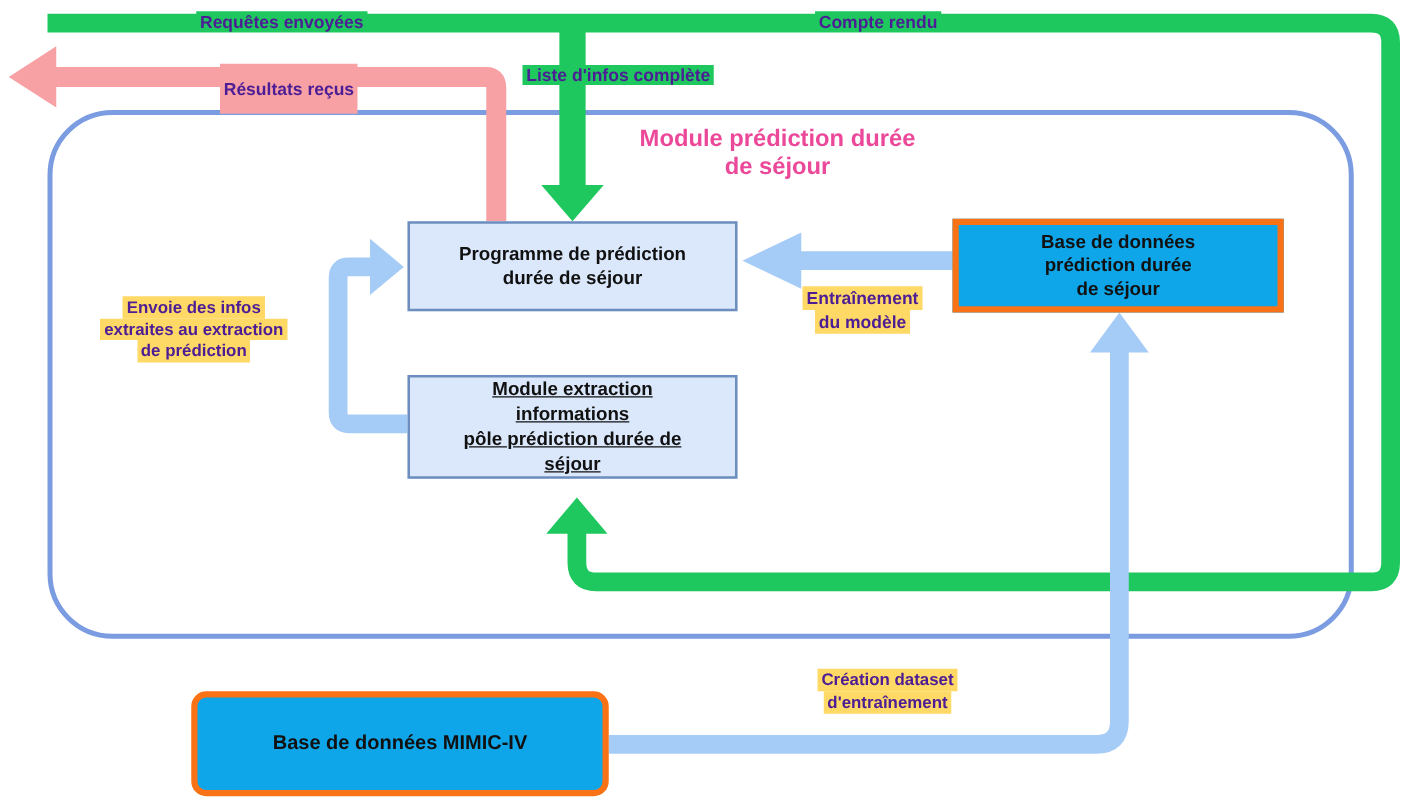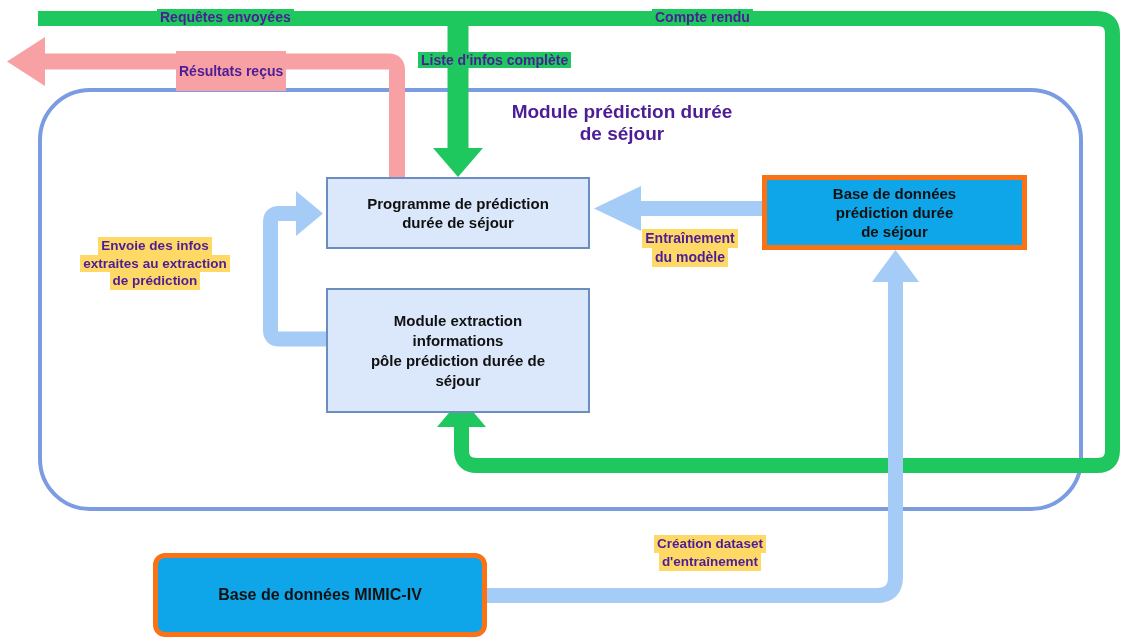--- a/index.html
+++ b/index.html
@@ -15,26 +15,26 @@
   }
   #arrow-layer{position:absolute;left:0;top:0;width:1124px;height:642px;z-index:2;}
   .node{
     position:absolute;box-sizing:border-box;display:flex;flex-direction:column;
     align-items:center;justify-content:center;text-align:center;z-index:3;
     font-weight:700;color:#111;
   }
   .blue-node{background:#dbe8fb;border:2px solid #6c8ebf;}
   .green-node{background:#0ea5e9;border:5px solid #f97316;}
   #programme-box{left:326px;top:177px;width:264px;height:72px;font-size:15px;line-height:19px;}
-  #extraction-box{left:326px;top:288px;width:264px;height:125px;font-size:15px;line-height:20px;}
+  #extraction-box{left:326px;top:300px;width:264px;height:83px;font-size:15px;line-height:20px;text-decoration:underline;}
   #db-prediction-box{left:762px;top:175px;width:265px;height:75px;font-size:15px;line-height:19px;}
   #mimic-box{left:153px;top:553px;width:334px;height:84px;border-radius:12px;font-size:16px;}
   #diagram-title{
     position:absolute;left:472px;top:101px;width:300px;text-align:center;
-    font-size:19px;line-height:22px;font-weight:700;color:#4c1d95;z-index:4;
+    font-size:19px;line-height:22px;font-weight:700;color:#ec4899;z-index:4;
   }
   .edge-label{
     position:absolute;z-index:5;font-weight:700;color:#4c1d95;white-space:nowrap;
   }
   .hl-green{background:#1ec85e;padding:0 3px;}
   .hl-pink{background:#f7a1a5;padding:12px 3px;}
   .hl-yellow{background:#ffd966;padding:0 3px;}
   .multi{text-align:center;white-space:normal;}
   .multi .ln{display:block;}
   .multi .ln span{display:inline-block;}

